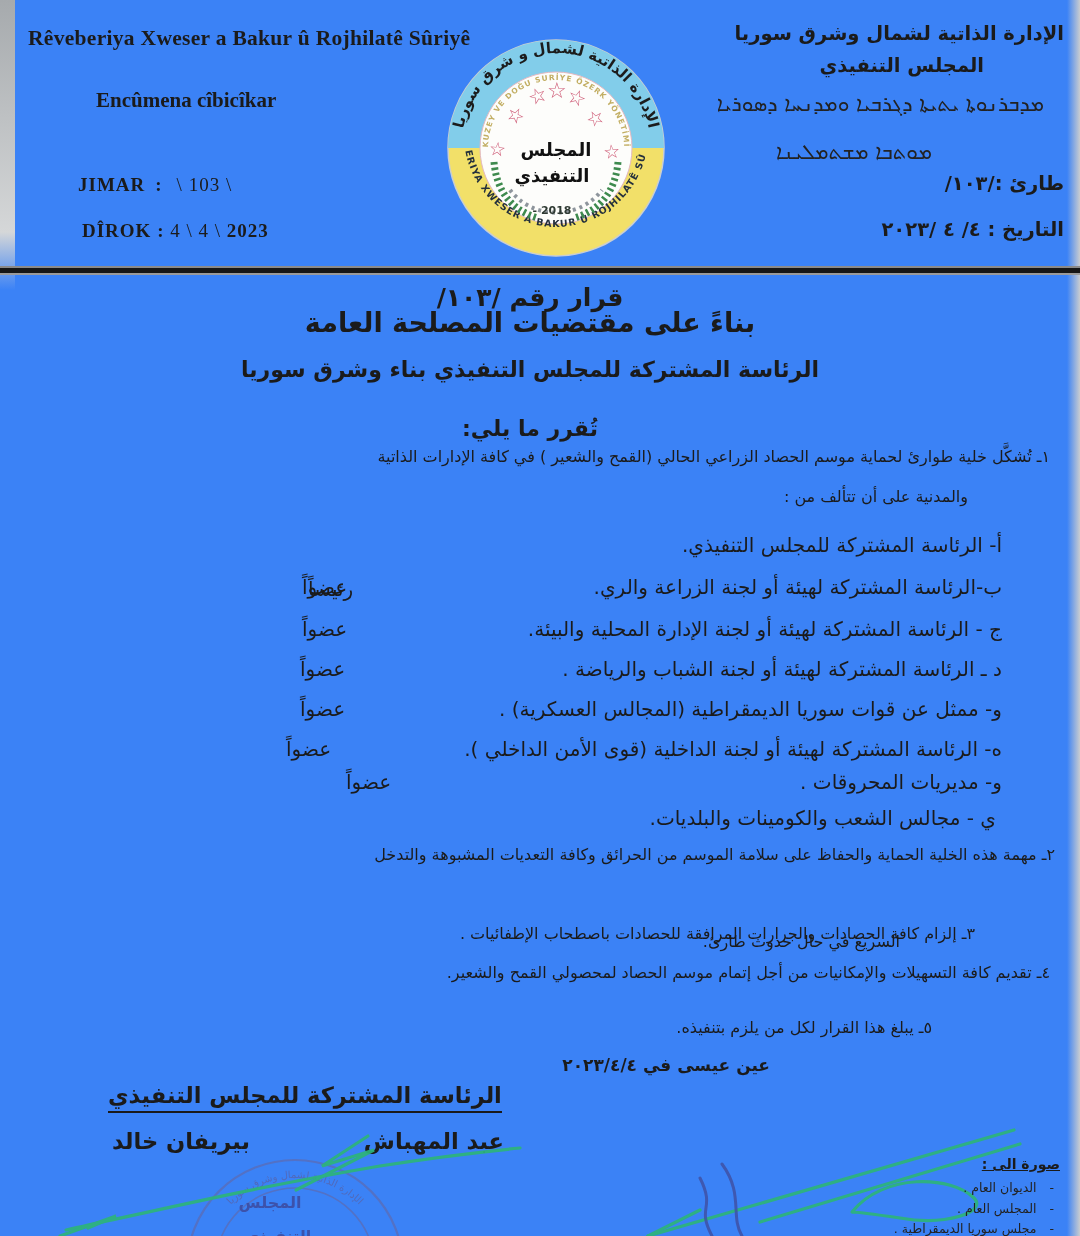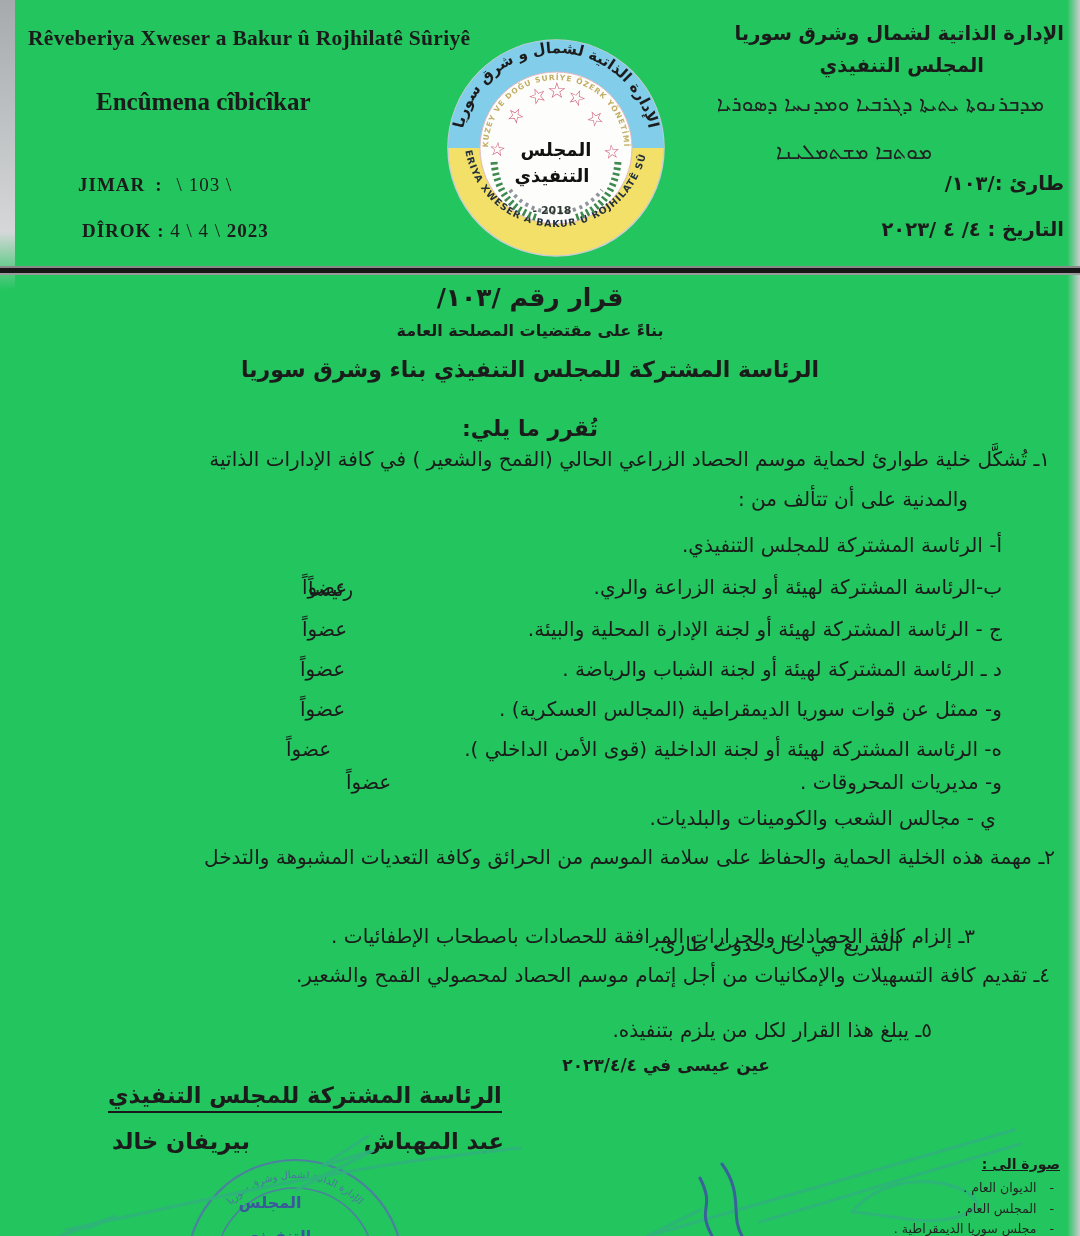--- a/index.html
+++ b/index.html
@@ -1,51 +1,51 @@
 <!DOCTYPE html>
 <html lang="ar"><head>
 <meta charset="utf-8">
 <style>
   html,body{margin:0;padding:0;background:#e8e8e8;}
-  .page{position:relative;width:1080px;height:1236px;margin:0 auto;background:#22c55e;
+  .page{position:relative;width:1080px;height:1236px;margin:0 auto;background:#3b82f6;
         overflow:hidden;font-family:"DejaVu Sans",sans-serif;color:#1b1b1b;}
   
   .edge-left{position:absolute;left:0;top:0;width:15px;height:290px;
              background:linear-gradient(to bottom,#a6aaad,#d5d7d8 80%,rgba(213,215,216,0));}
   .edge-right{position:absolute;right:0;top:0;bottom:0;width:13px;
               background:linear-gradient(to right,rgba(233,233,232,0),#c9cccf);}
   .latin{font-family:"Liberation Serif","DejaVu Serif",serif;font-weight:bold;}
   .abs{position:absolute;white-space:nowrap;}
   .rtl{direction:rtl;unicode-bidi:isolate;}
   
   .hl-org{left:28px;top:26px;font-size:21.5px;letter-spacing:.3px;}
-  .hl-council{left:96px;top:88px;font-size:25px;}
+  .hl-council{left:96px;top:88px;font-size:21px;}
   .hl-num{left:78px;top:174px;font-size:19px;letter-spacing:1px;}
   .hl-date{left:82px;top:220px;font-size:19px;letter-spacing:1px;}
   .hl-num .val,.hl-date .val{font-weight:normal;}
   .hl-num .sep{margin:0 14px 0 10px;}
   .ar-org{right:16px;top:22px;font-size:19.5px;font-weight:bold;}
   .ar-council{right:96px;top:54px;font-size:19.5px;font-weight:bold;}
   .syr{font-size:21px;color:#222;}
   .syr1{right:36px;top:92px;}
   .syr2{right:148px;top:140px;}
   .ar-num{right:16px;top:172px;font-size:19.5px;font-weight:bold;}
   .ar-num .val{}
   .ar-date{right:16px;top:218px;font-size:19.5px;font-weight:bold;}
   
   .rule{position:absolute;left:0;right:0;top:266px;height:9px;
         background:linear-gradient(to bottom,#8a8a8a 0 2px,#161616 2px 7px,#9a9a9a 7px 9px);}
   
   .tline{position:absolute;left:0;right:20px;text-align:center;direction:rtl;font-weight:bold;}
   .t1{top:283px;font-size:25px;}
-  .t2{top:321px;font-size:16px;}
+  .t2{top:307px;font-size:27px;}
   .t3{top:357px;font-size:22px;}
   .t4{top:416px;font-size:22px;}
   
-  .bline{position:absolute;direction:rtl;white-space:nowrap;font-size:20px;}
+  .bline{position:absolute;direction:rtl;white-space:nowrap;font-size:16px;}
   .mrow{position:absolute;left:0;right:0;height:38px;}
   .mtext{position:absolute;right:78px;direction:rtl;white-space:nowrap;font-size:20px;}
   .mrole{position:absolute;direction:rtl;white-space:nowrap;font-size:20px;}
   .dateline{font-weight:bold;font-size:17px;}
   
   .sig-title{position:absolute;left:108px;top:1082px;font-size:22.5px;font-weight:bold;
              direction:rtl;white-space:nowrap;border-bottom:2.5px solid #1a1a1a;padding-bottom:3px;}
   .sig-names{position:absolute;left:112px;top:1128px;width:392px;display:flex;
              justify-content:space-between;font-size:22.5px;font-weight:bold;direction:rtl;}
   

